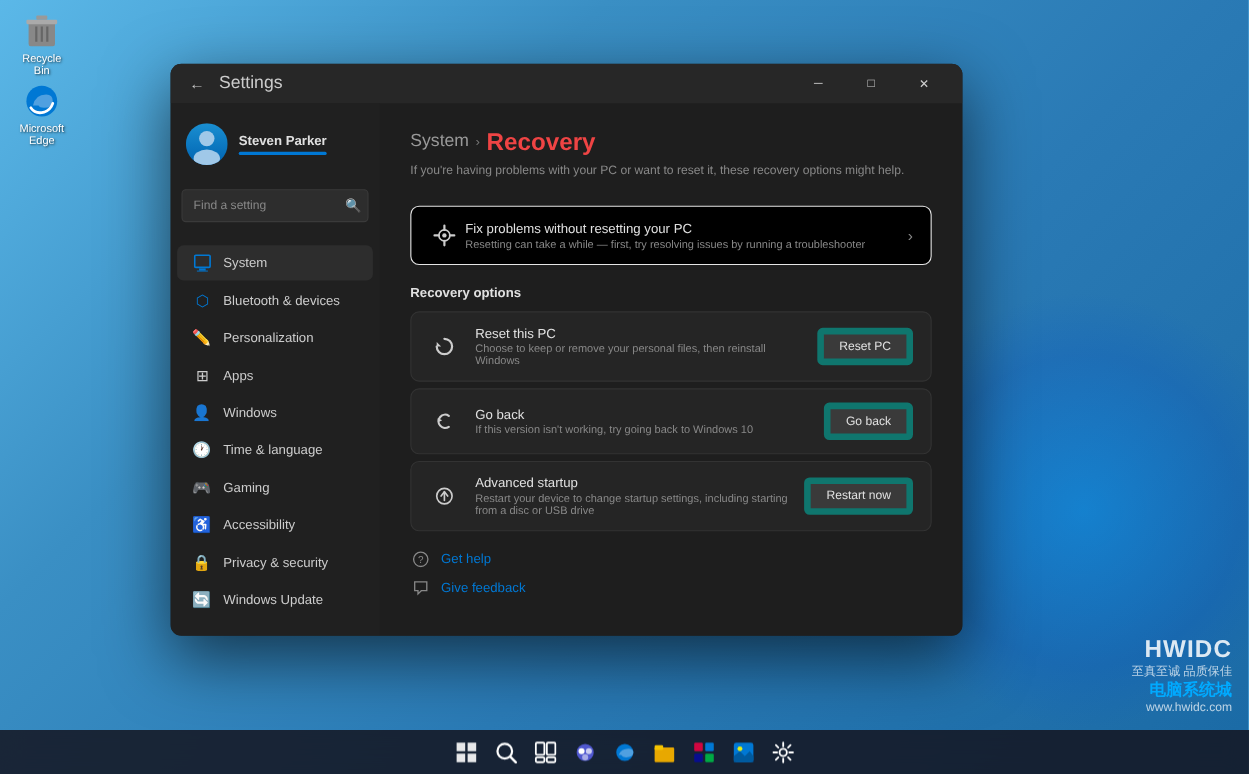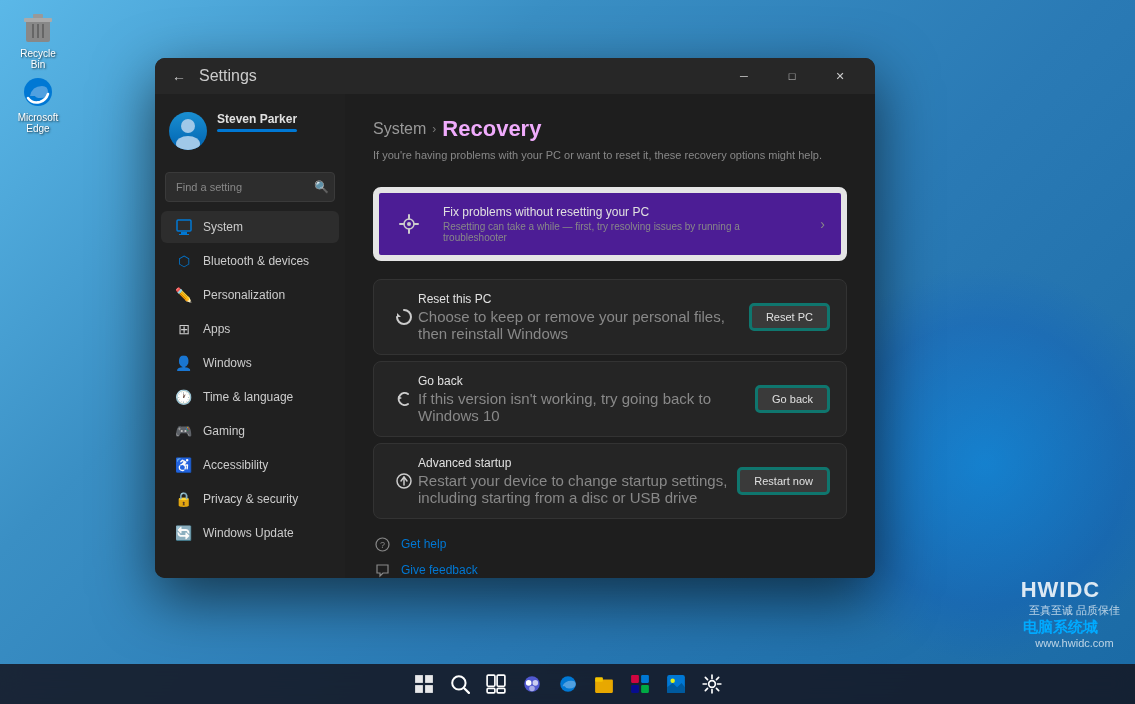--- a/index.html
+++ b/index.html
@@ -71,21 +71,21 @@
       text-align: center;
       text-shadow: 1px 1px 2px rgba(0,0,0,0.7);
       word-break: break-word;
     }
 
     
     .watermark {
       position: absolute;
       bottom: 55px;
       right: 15px;
-      text-align: center;
+      text-align: right;
     }
     .watermark-title {
       font-size: 22px;
       font-weight: 700;
       color: rgba(255,255,255,0.85);
       letter-spacing: 1px;
     }
     .watermark-sub {
       font-size: 11px;
       color: rgba(255,255,255,0.7);
@@ -181,20 +181,21 @@
       display: flex;
       flex-direction: column;
       flex-shrink: 0;
       overflow-y: auto;
       padding: 8px 0;
     }
 
     
     .user-profile {
       display: flex;
+      align-items: center;
       gap: 10px;
       padding: 10px 14px;
       margin-bottom: 8px;
     }
     .user-avatar {
       width: 38px;
       height: 38px;
       border-radius: 50%;
       background: linear-gradient(135deg, #0078d4, #005a9e);
       display: flex;
@@ -223,21 +224,21 @@
     .user-bar {
       height: 3px;
       background: #0078d4;
       margin-top: 3px;
       width: 80px;
       border-radius: 2px;
     }
 
     
     .search-box {
-      margin: 4px 10px 8px;
+      margin: 4px 10px 20px;
       position: relative;
     }
     .search-input {
       width: 100%;
       height: 30px;
       background: #2d2d2d;
       border: 1px solid #3a3a3a;
       border-radius: 4px;
       padding: 0 28px 0 10px;
       font-size: 11px;
@@ -296,39 +297,39 @@
       font-size: 16px;
       color: #999;
     }
     .breadcrumb-chevron {
       font-size: 12px;
       color: #777;
     }
     .breadcrumb-current {
       font-size: 22px;
       font-weight: 600;
-      color: #f0abfc;
+      color: #ef4444;
     }
 
     .page-desc {
       font-size: 11px;
       color: #888;
       margin-bottom: 24px;
       line-height: 1.4;
     }
 
     
     .fix-card {
-      background: #4c1d95;
-      border: 6px solid #e5e5e5;
+      background: #000000;
+      border: 1px solid #e5e5e5;
       border-radius: 8px;
       padding: 12px 16px;
       display: flex;
       align-items: center;
-      gap: 20px;
+      gap: 5px;
       margin-bottom: 18px;
       cursor: pointer;
     }
     .fix-card-icon {
       width: 28px;
       height: 28px;
       display: flex;
       align-items: center;
       justify-content: center;
       color: #ccc;
@@ -360,45 +361,46 @@
     }
 
     .recovery-card {
       background: #252525;
       border: 1px solid #333;
       border-radius: 8px;
       margin-bottom: 6px;
       padding: 12px 16px;
       display: flex;
       align-items: center;
+      gap: 14px;
     }
     .recovery-card-icon {
       width: 28px;
       height: 28px;
       display: flex;
       align-items: center;
       justify-content: center;
       color: #ccc;
       flex-shrink: 0;
       font-size: 16px;
     }
     .recovery-card-text { flex: 1; }
     .recovery-card-title {
       font-size: 12px;
       color: #e0e0e0;
       font-weight: 500;
     }
     .recovery-card-desc {
-      font-size: 15px;
+      font-size: 10px;
       color: #888;
       margin-top: 2px;
     }
     .recovery-btn {
       background: #3a3a3a;
-      border: 3px solid #0f766e;
+      border: 6px solid #0f766e;
       border-radius: 5px;
       padding: 5px 14px;
       font-size: 11px;
       color: #e0e0e0;
       cursor: pointer;
       white-space: nowrap;
       flex-shrink: 0;
     }
 
     
@@ -571,20 +573,21 @@
                 <circle cx="11" cy="11" r="2" fill="#ccc"></circle>
               </svg>
           </div>
           <div class="fix-card-text">
             <div class="fix-card-title">Fix problems without resetting your PC</div>
             <div class="fix-card-desc">Resetting can take a while — first, try resolving issues by running a troubleshooter</div>
           </div>
           <span class="fix-card-chevron">›</span>
         </div>
 
+        <div class="section-title">Recovery options</div>
 
         <div class="recovery-card">
           <div class="recovery-card-icon">
             <svg width="20" height="20" viewBox="0 0 20 20">
                 <path d="M10 3 A7 7 0 1 1 3 10" fill="none" stroke="#ccc" stroke-width="2" stroke-linecap="round"></path>
                 <polygon points="3,6 3,10 7,10" fill="#ccc"></polygon>
               </svg>
           </div>
           <div class="recovery-card-text">
             <div class="recovery-card-title">Reset this PC</div>

